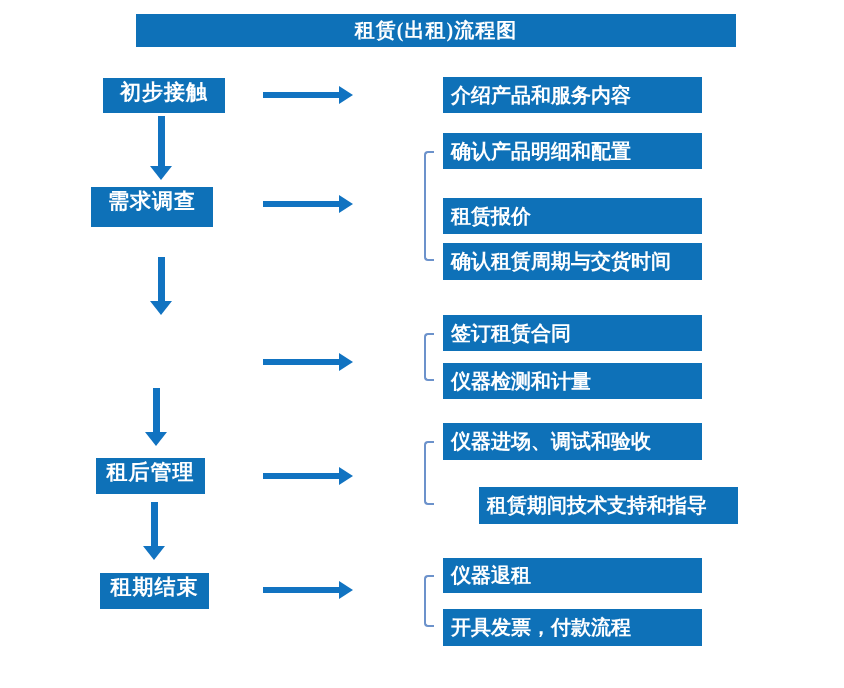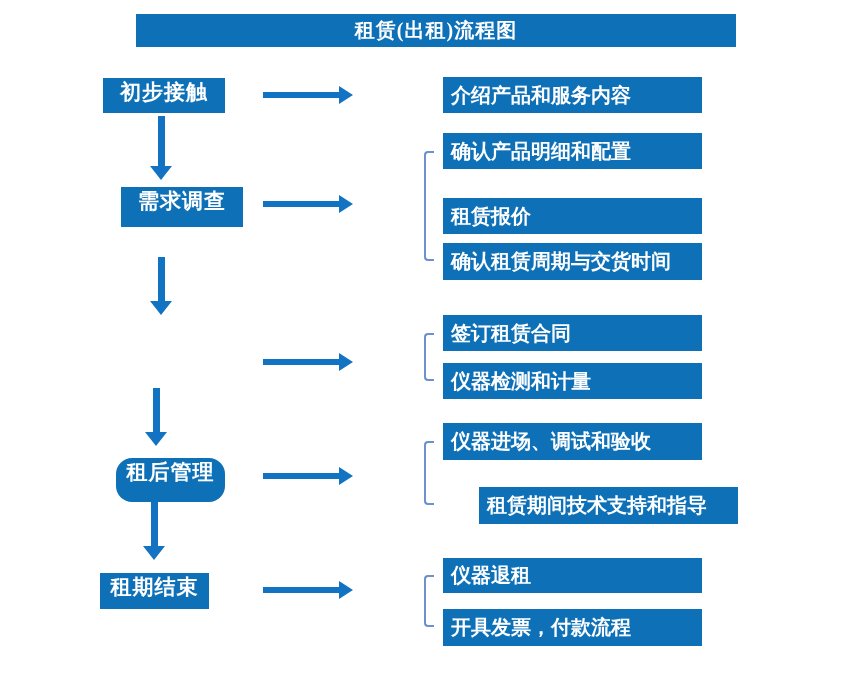--- a/index.html
+++ b/index.html
@@ -75,24 +75,24 @@
 
 <div id="canvas">
 
   <div class="title-bar">
     <span>租赁(出租)流程图</span>
   </div>
 
   <div class="step-box" style="left:103px;top:78px;width:122px;height:35px;">
     <span>初步接触</span>
   </div>
-  <div class="step-box" style="left:121px;top:187px;width:122px;height:40px;">
+  <div class="step-box" style="left:91px;top:187px;width:122px;height:40px;">
     <span>需求调查</span>
   </div>
-  <div class="step-box" style="left:116px;top:458px;width:109px;height:44px;border-radius:16px;">
+  <div class="step-box" style="left:96px;top:458px;width:109px;height:36px;">
     <span>租后管理</span>
   </div>
   <div class="step-box" style="left:100px;top:573px;width:109px;height:36px;">
     <span>租期结束</span>
   </div>
 
   <div class="v-arrow" style="left:150px;top:116px;height:64px;">
     <div class="v-shaft"></div>
     <div class="v-head"></div>
   </div>

